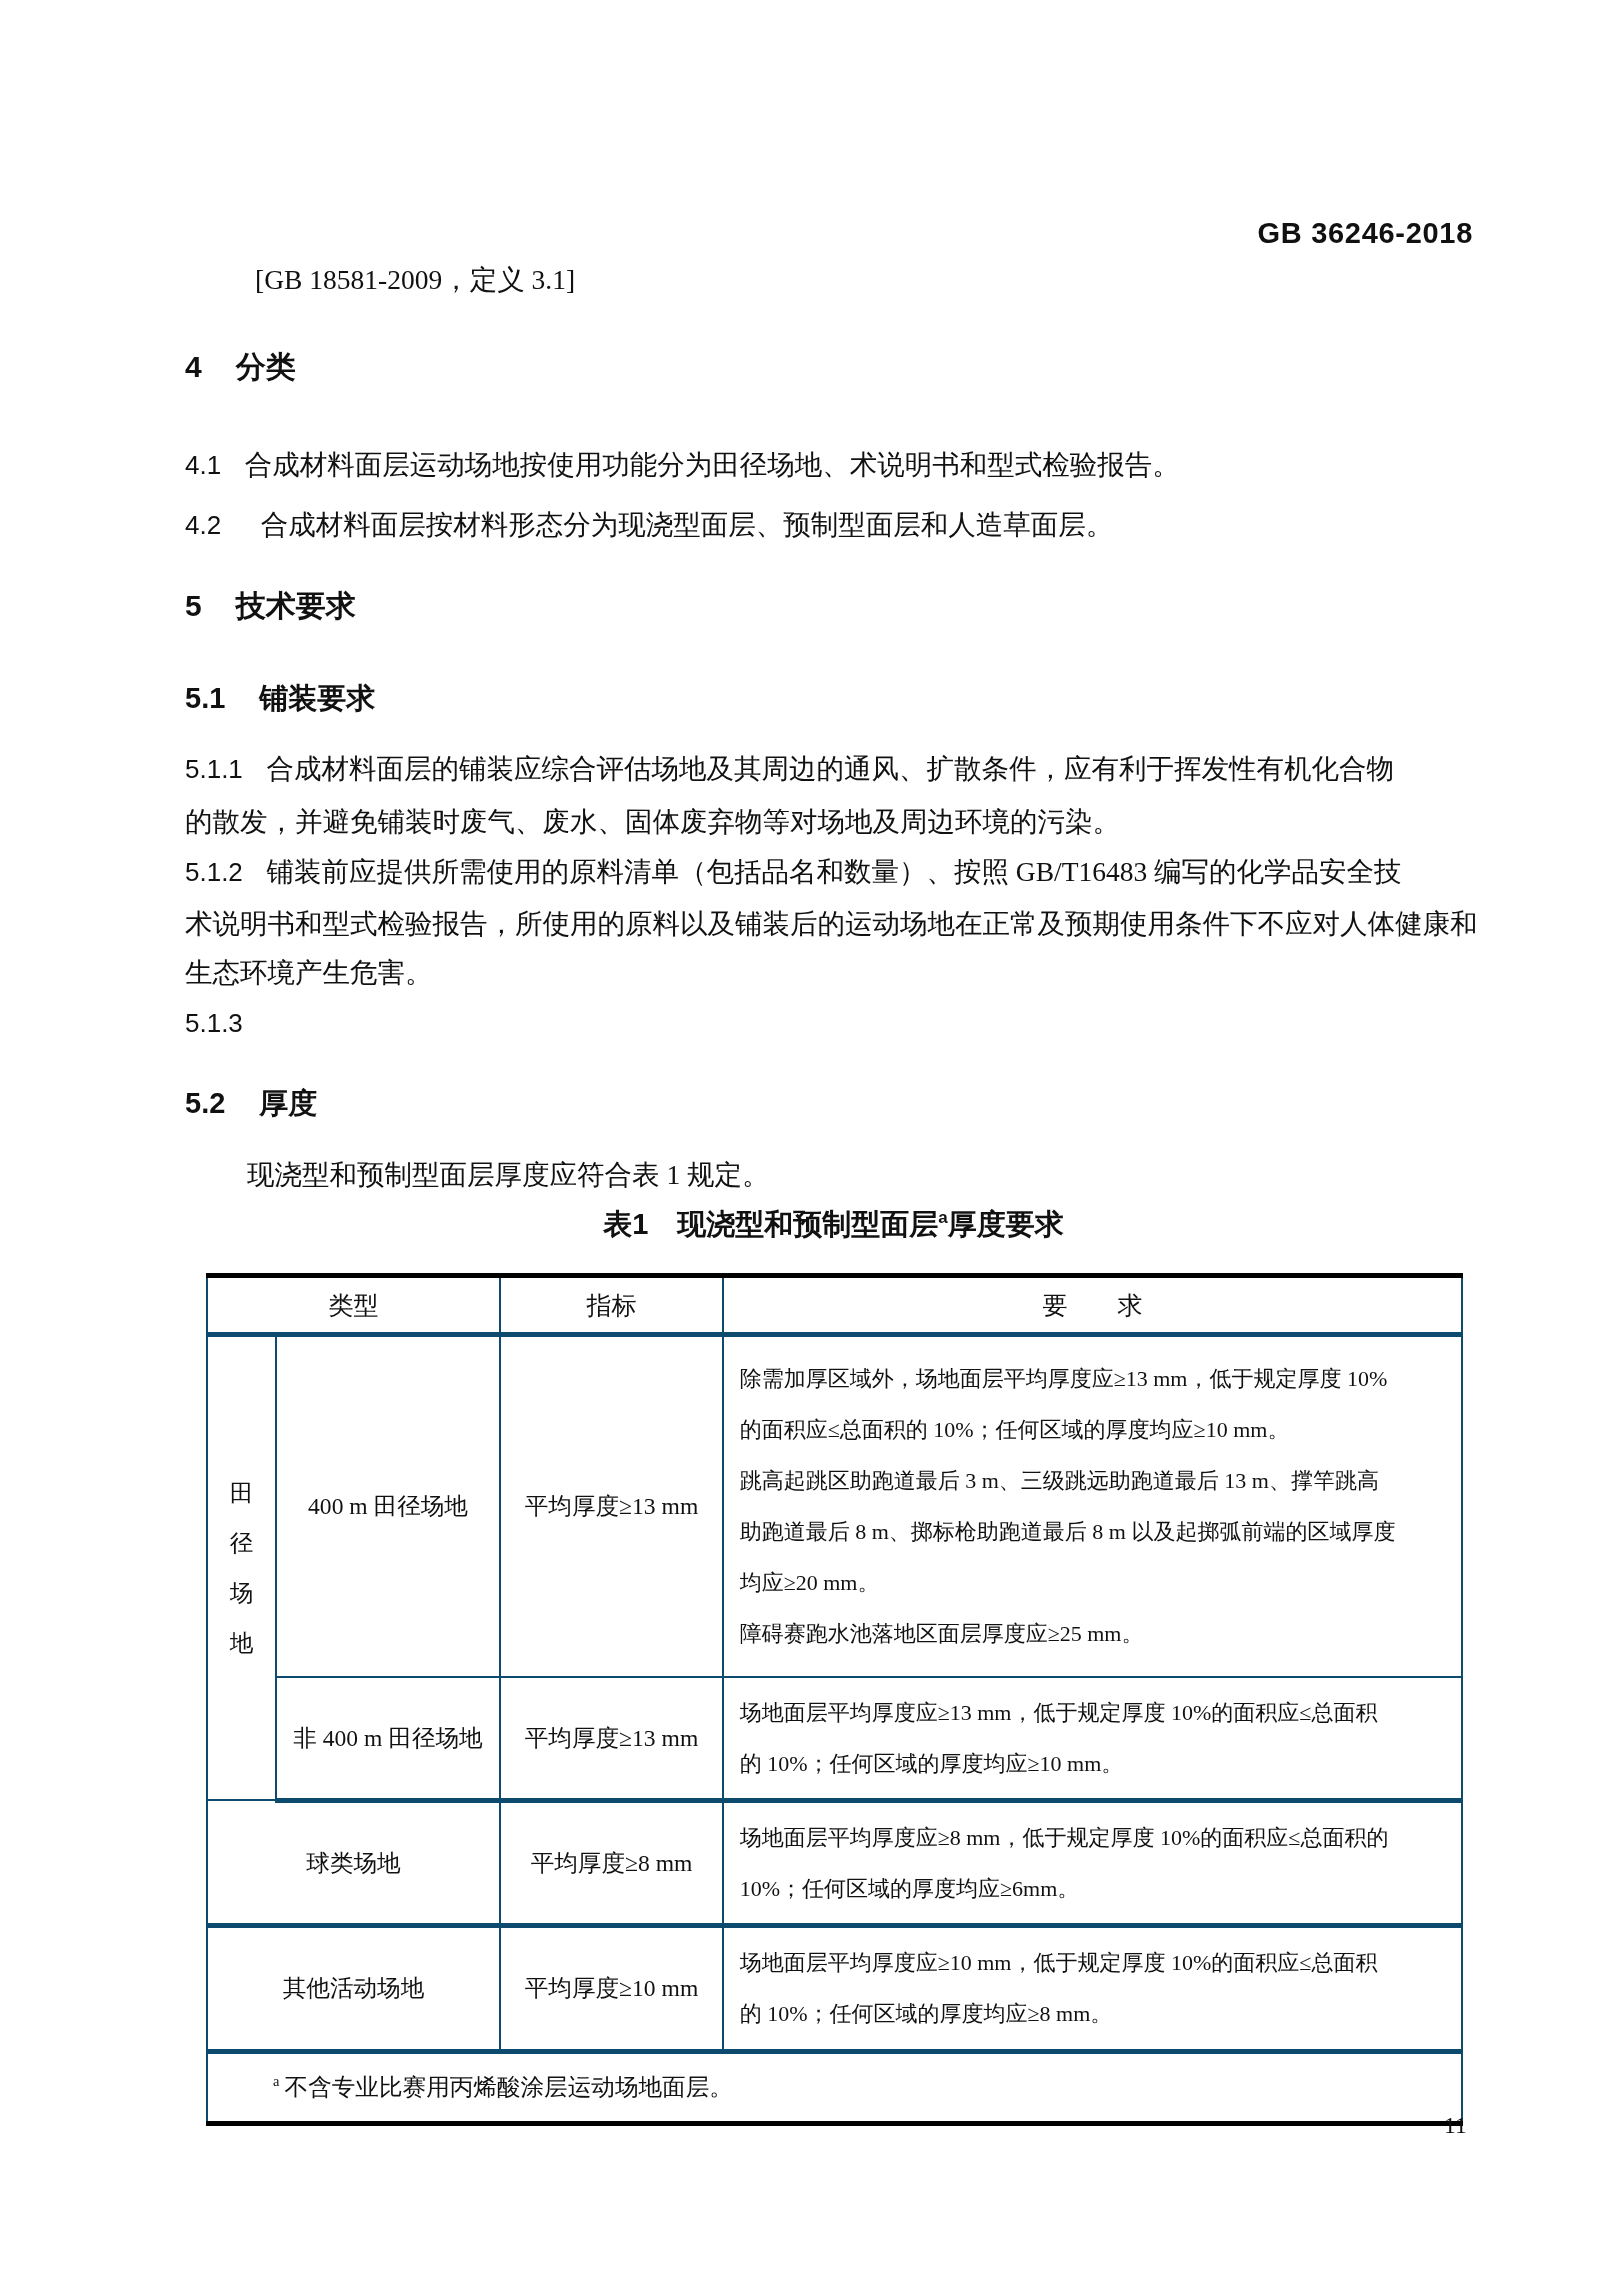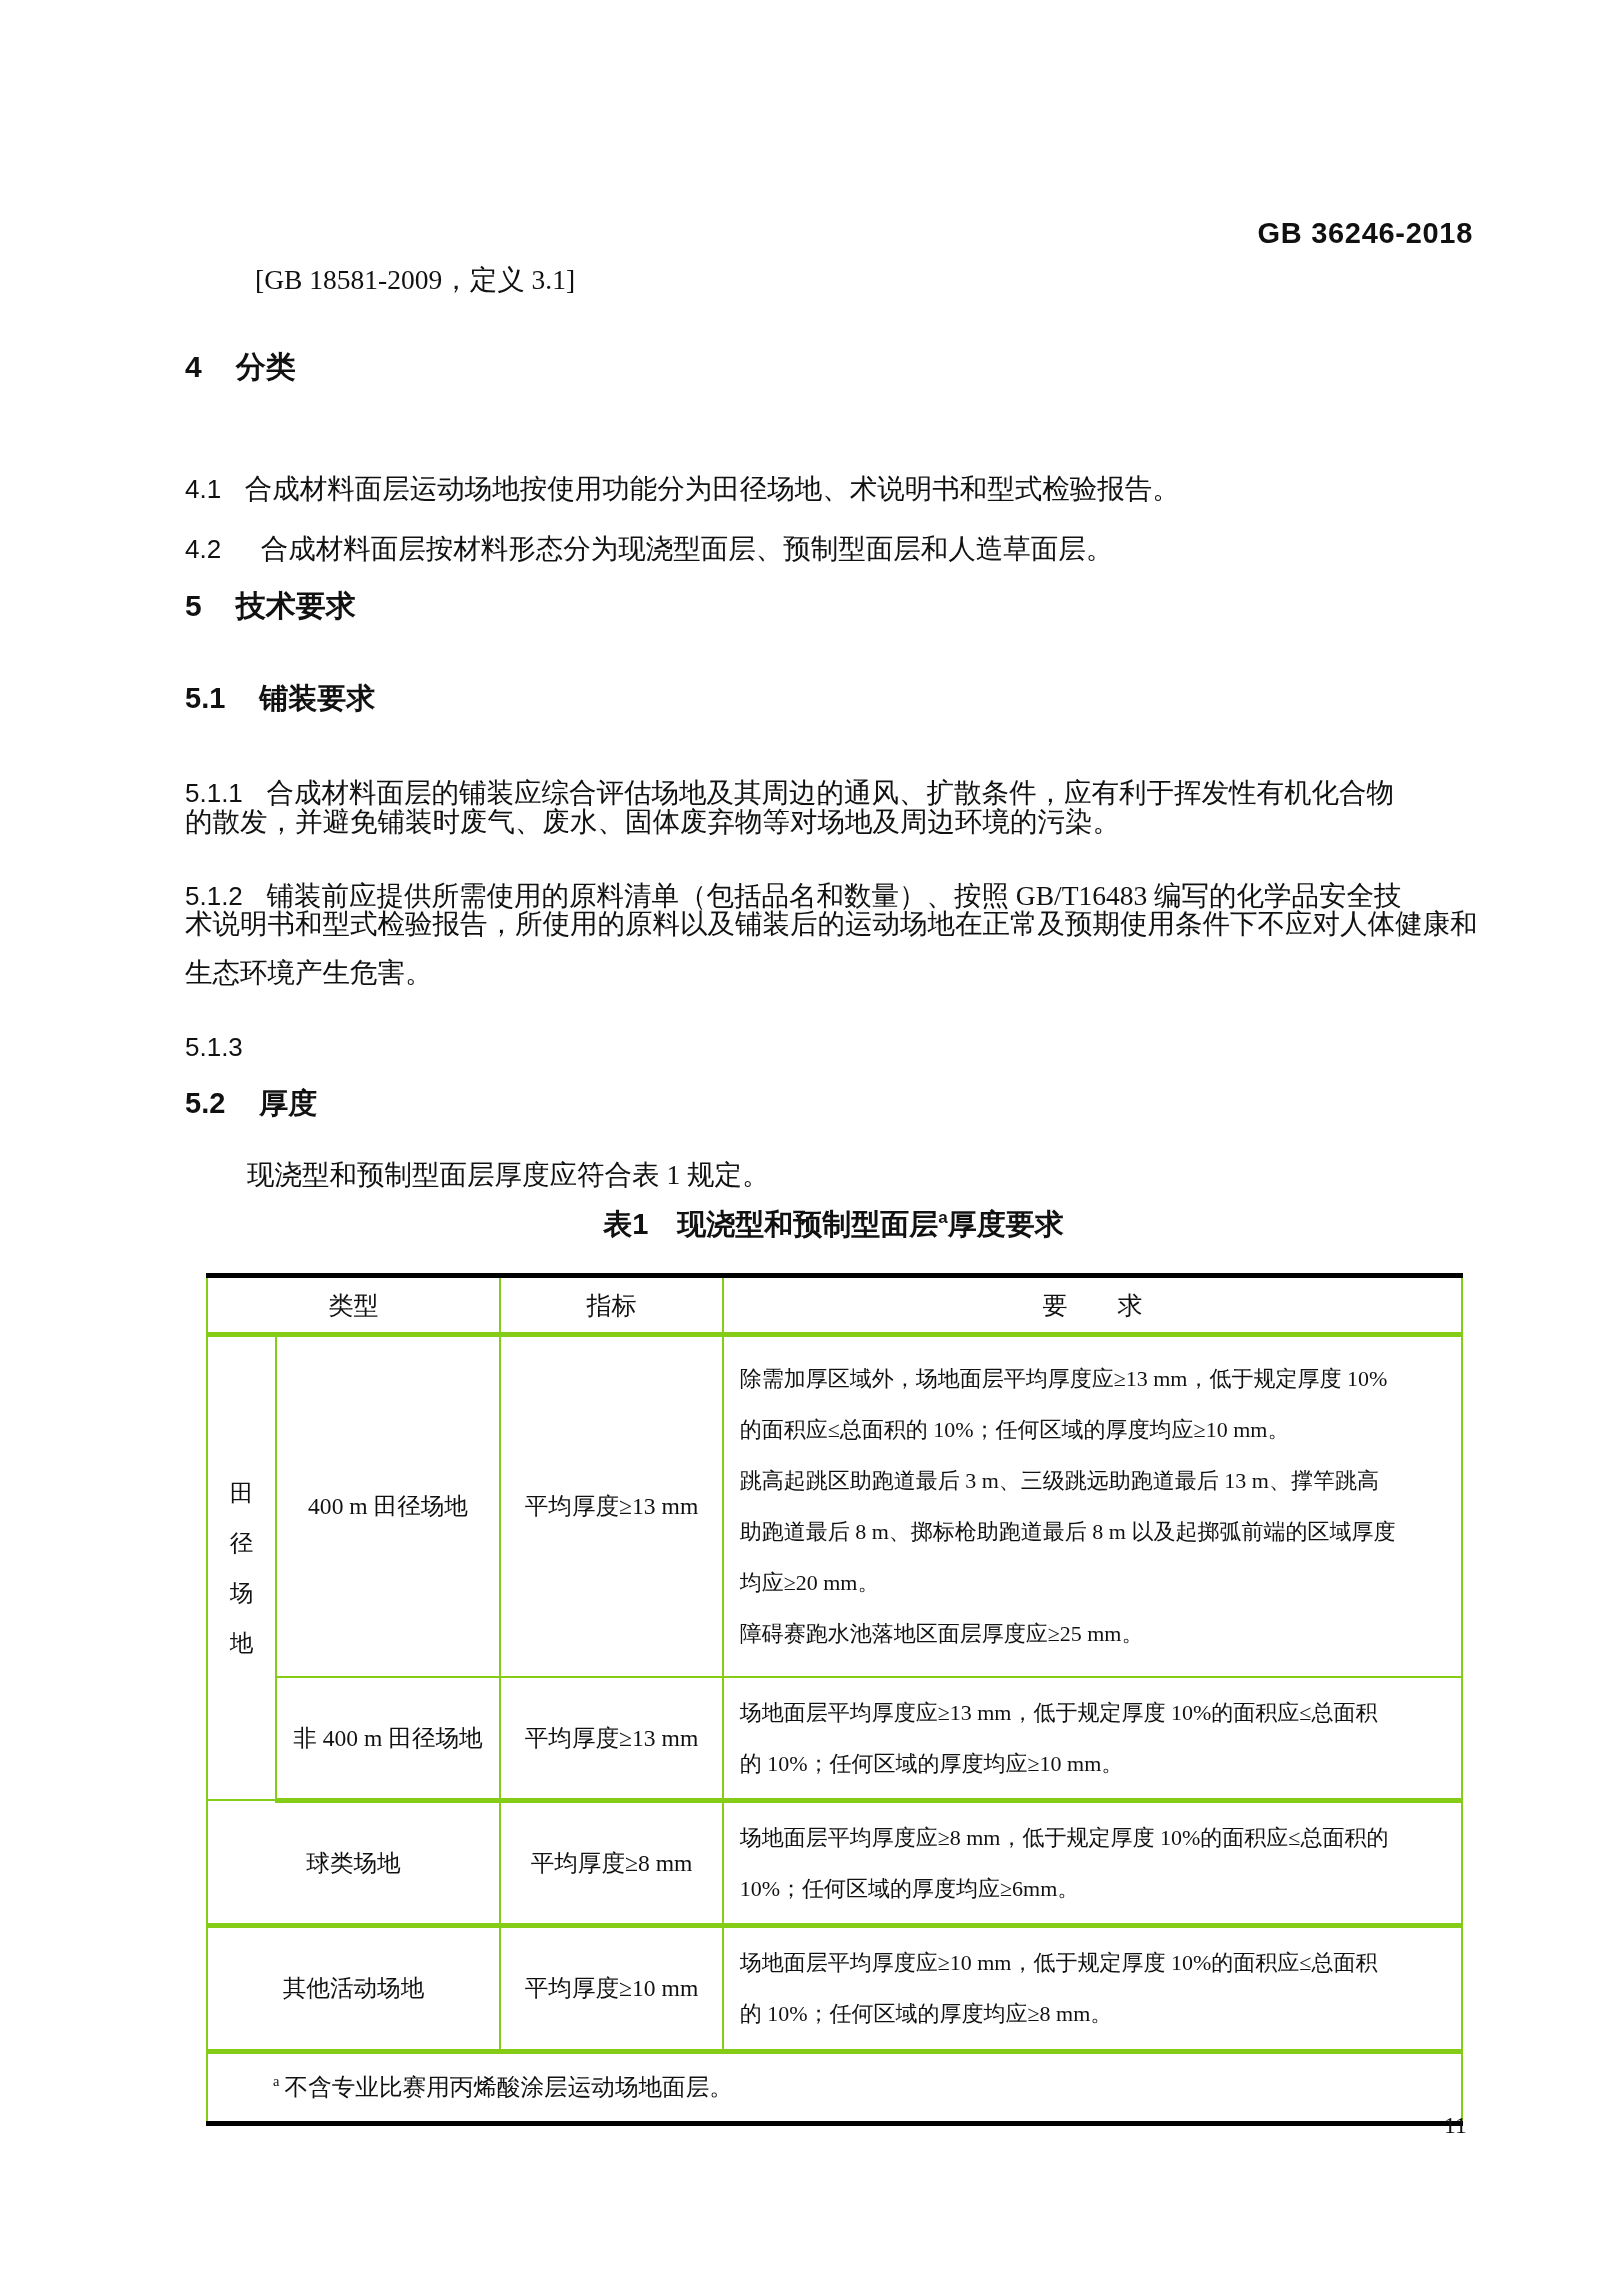--- a/index.html
+++ b/index.html
@@ -5,32 +5,32 @@
   html,body{margin:0;padding:0;}
   body{
     width:1623px;height:2295px;position:relative;background:#ffffff;color:#111;
     font-family:"Liberation Serif","DejaVu Serif",serif;
   }
   .abs{position:absolute;}
   .serif{font-family:"Liberation Serif","DejaVu Serif",serif;}
   .sans{font-family:"Liberation Sans","DejaVu Sans",sans-serif;}
   .doc-code{font-size:29px;font-weight:bold;letter-spacing:0.7px;}
   .body-line{font-size:27.5px;line-height:1.15;white-space:nowrap;}
-  .clause{display:flex;align-items:baseline;margin-top:24px;}
+  .clause{display:flex;align-items:baseline;}
   .clause .num{font-family:"Liberation Sans","DejaVu Sans",sans-serif;font-size:26px;margin-right:23.6px;white-space:nowrap;}
   .h1{font-size:30px;font-weight:bold;white-space:nowrap;}
   .h2{font-size:29px;font-weight:bold;white-space:nowrap;}
   .h1 .hnum,.h2 .hnum{margin-right:34px;}
   .indent-para{font-size:27.5px;white-space:nowrap;}
   .tbl-title{width:1255px;text-align:center;font-size:29px;font-weight:bold;white-space:nowrap;}
   .tbl-title sup{font-size:17px;}
   table.t1{border-collapse:collapse;table-layout:fixed;width:1255px;
     border-top:5.9px solid #000;border-bottom:5.9px solid #000;
     border-left:2.6px solid #000;border-right:2.6px solid #000;}
-  table.t1 td{border:2px solid #84cc16;vertical-align:middle;font-size:23.6px;padding:0;}
+  table.t1 td{border:2px solid #0c4a6e;vertical-align:middle;font-size:23.6px;padding:0;}
   table.t1 td.req{text-align:left;padding:9.2px 15.7px;font-size:22px;line-height:51px;white-space:pre;}
   table.t1 td.ctr{text-align:center;}
   table.t1 tr.thickb td{border-bottom-width:5.9px;}
   table.t1 td.hdr{font-size:25px;text-align:center;}
   .vlabel{white-space:pre-line;line-height:50px;font-size:23.6px;text-align:center;}
   .footnote-cell{padding-left:65px !important;text-align:left;font-size:23.6px;}
   .footnote-cell sup{font-size:14.4px;margin-right:5.2px;}
   .page-num{font-size:23.6px;}
 </style>
 </head>

